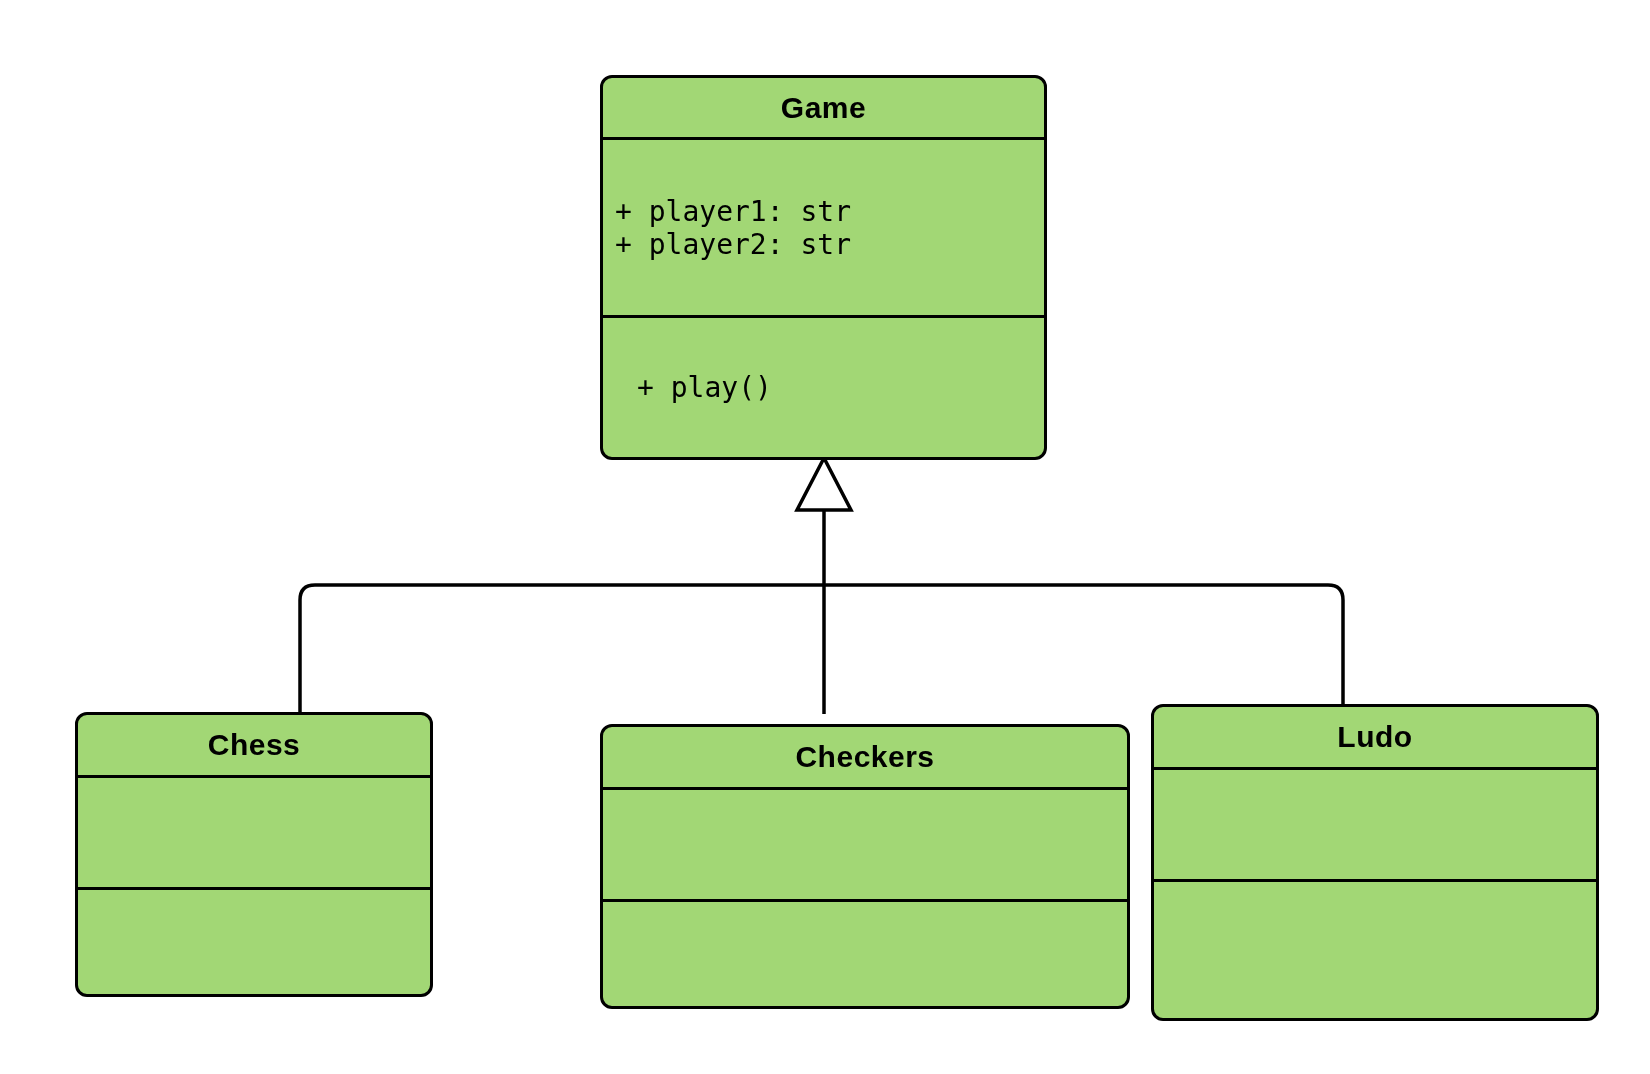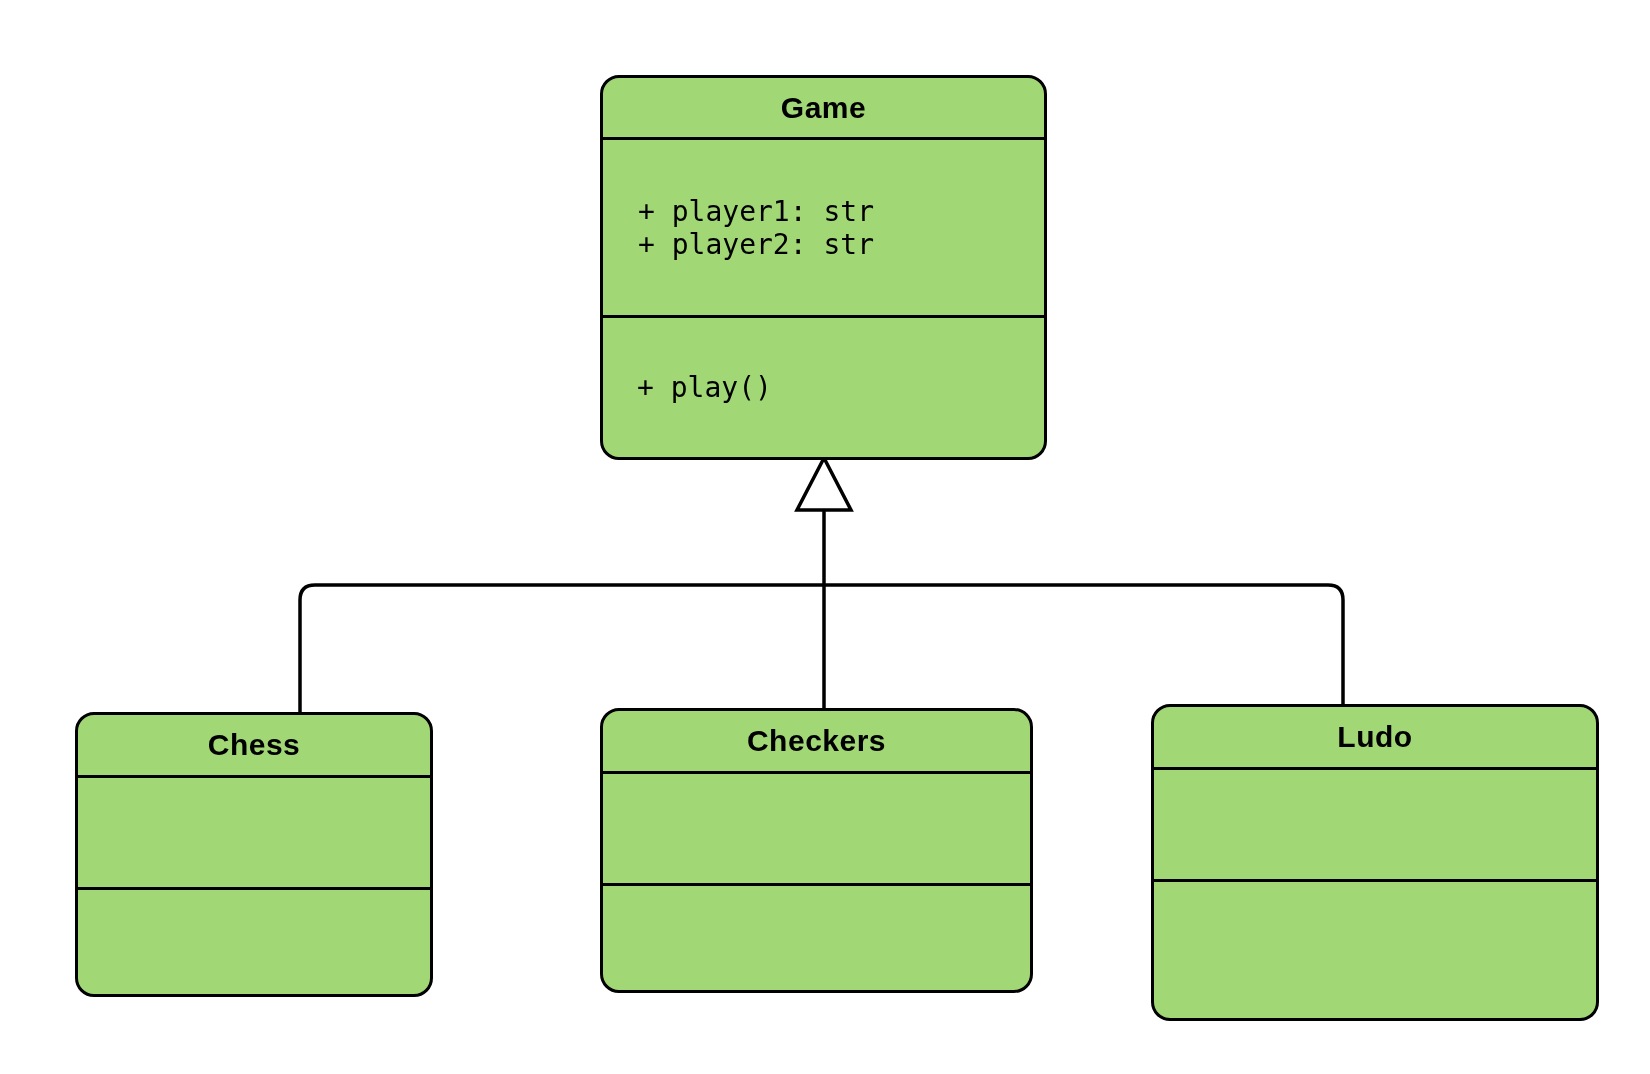--- a/index.html
+++ b/index.html
@@ -14,62 +14,62 @@
     color: var(--text, #000000);
     font-family: "DejaVu Sans Mono", "Liberation Mono", monospace;
     overflow: hidden;
   }
 
   
   .class-box {
     position: absolute;
     background: var(--fill, #a2d775);
     border: 3.5px solid var(--stroke, #000000);
-    border-radius: 19px;
+    border-radius: 12px;
     box-sizing: border-box;
     display: flex;
     flex-direction: column;
   }
   .compartment { box-sizing: border-box; }
   .title {
     display: flex;
     align-items: center;
     justify-content: center;
     font-family: "Liberation Sans", "DejaVu Sans", sans-serif;
     font-weight: 700;
     font-size: 30px;
     letter-spacing: 0.5px;
     border-bottom: 3.5px solid var(--stroke, #000000);
   }
   .attrs {
     border-bottom: 3.5px solid var(--stroke, #000000);
     display: flex;
     flex-direction: column;
     justify-content: center;
-    padding-left: 35px;
+    padding-left: 12px;
     font-size: 28px;
     line-height: 33px;
   }
   .methods {
     flex: 1;
     display: flex;
     flex-direction: column;
     justify-content: center;
     padding-left: 34px;
     font-size: 28px;
     line-height: 33px;
   }
 
   
   #box-game     { left: 600px;  top: 75px;  width: 447px; height: 385px; }
   #box-game .title   { height: 62px; }
   #box-game .attrs   { height: 178px; }
 
   #box-chess    { left: 75px;   top: 712px; width: 358px; height: 285px; }
-  #box-checkers { left: 600px;  top: 708px; width: 433px; height: 285px; }
+  #box-checkers { left: 600px;  top: 724px; width: 530px; height: 285px; }
   #box-ludo     { left: 1119px; top: 704px; width: 448px; height: 317px; margin-left: 32px; }
   .child .title { height: 63px; }
   .child .attrs { height: 112px; }
 
   
   .connector-layer {
     position: absolute;
     left: 0;
     top: 0;
     pointer-events: none;

